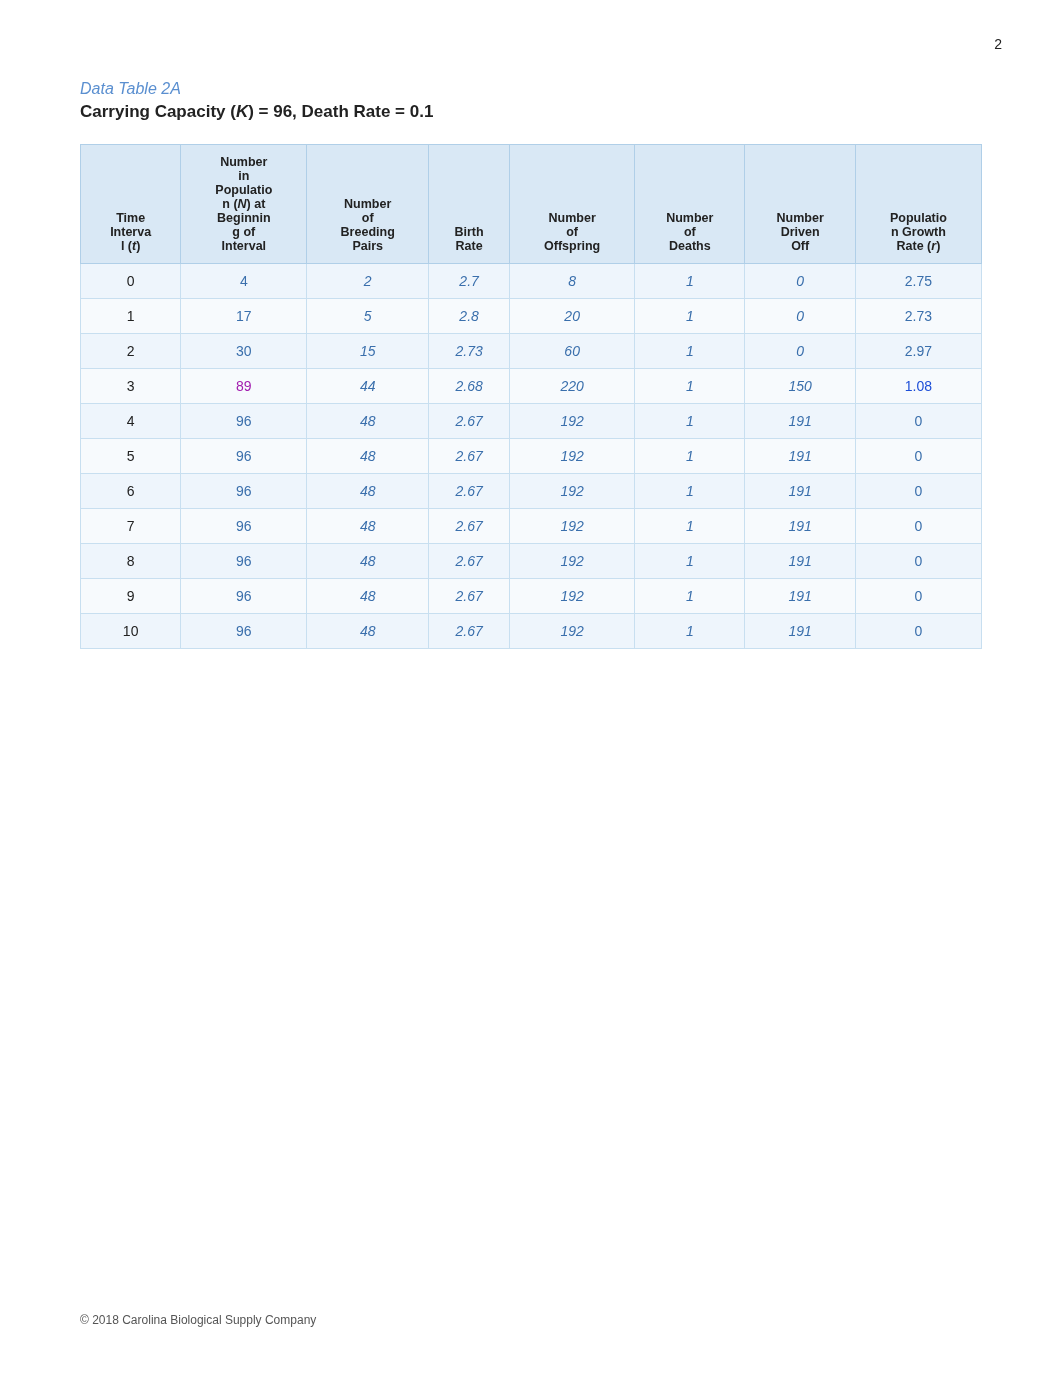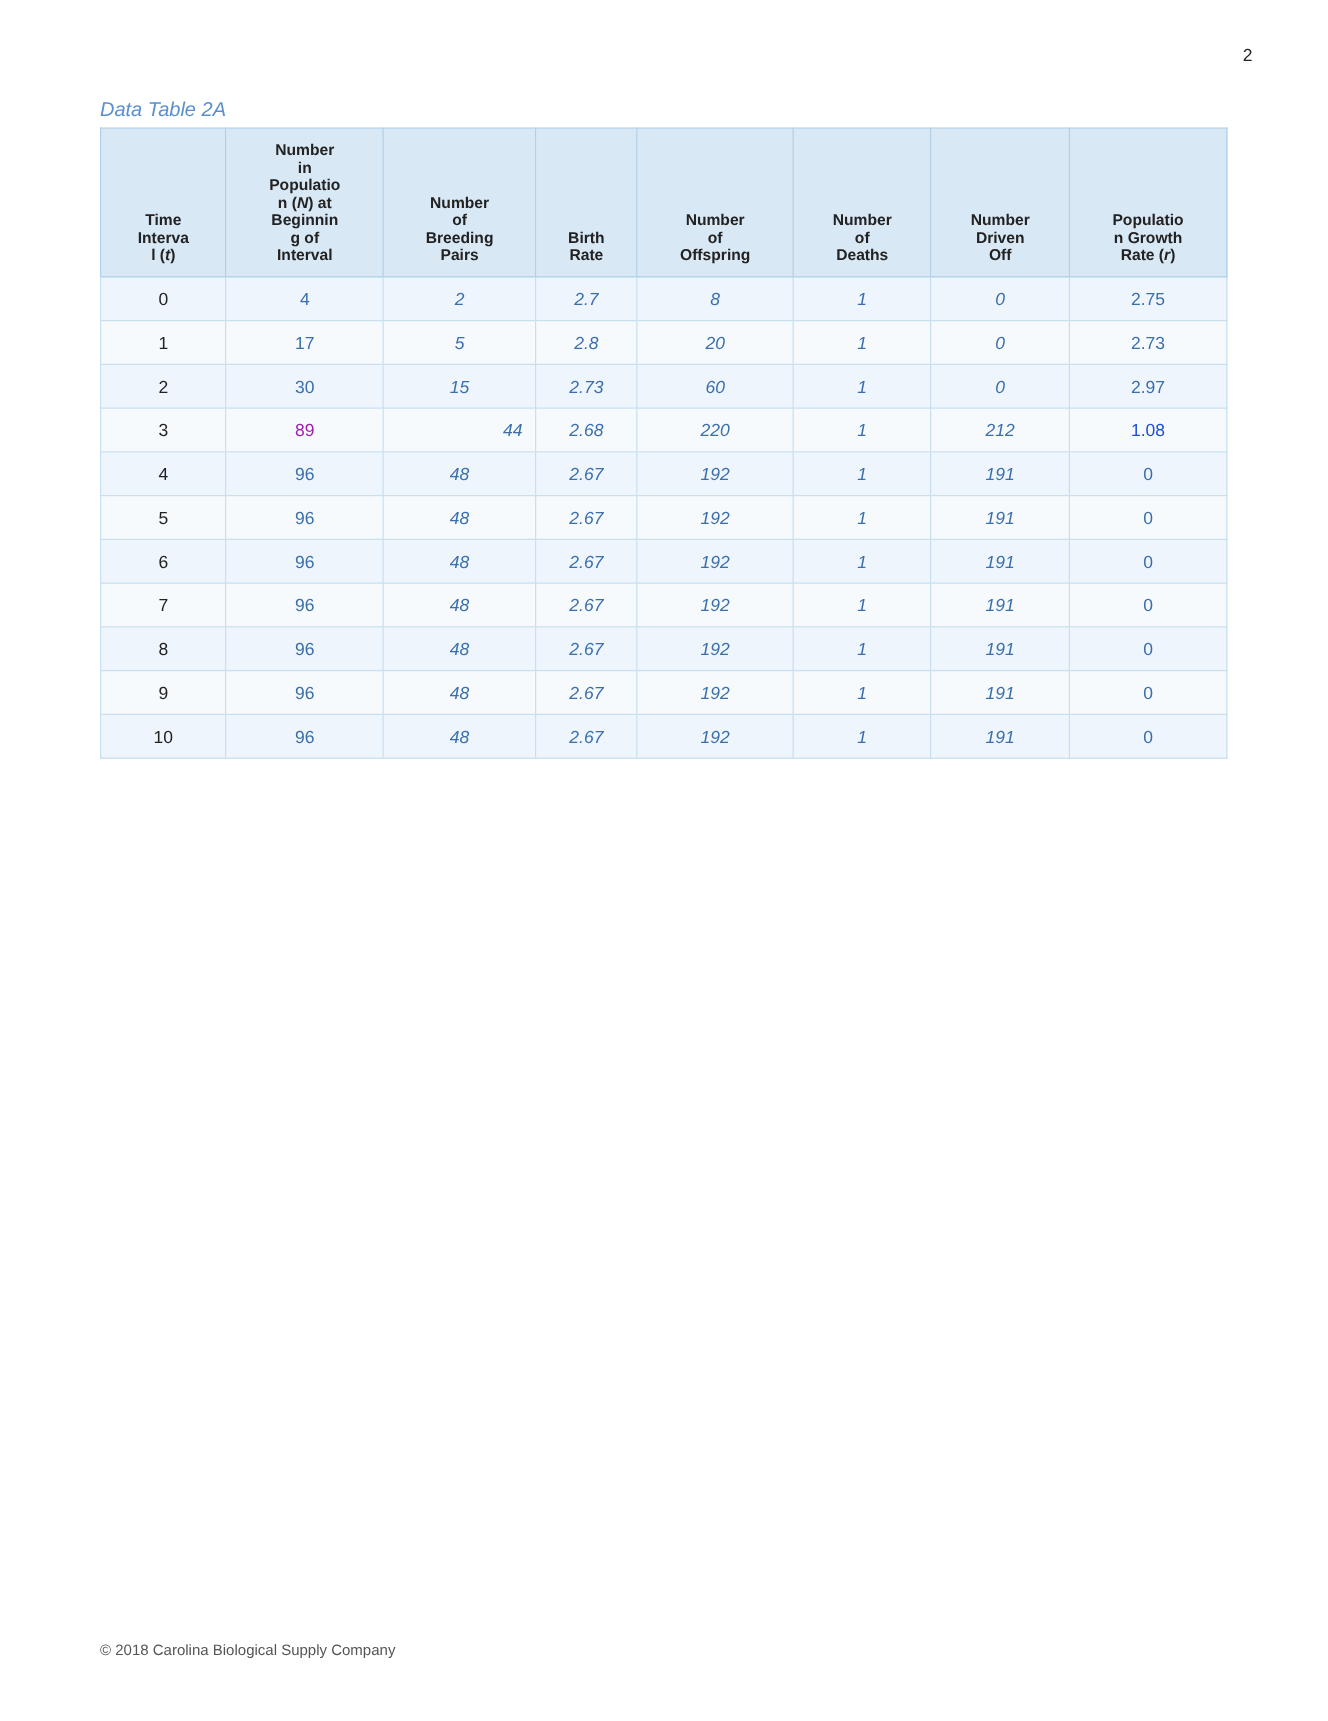--- a/index.html
+++ b/index.html
@@ -85,20 +85,23 @@
       color: #555;
     }
   </style>
 </head>
 <body>
 
 <span class="page-number">2</span>
 
 <div class="content">
   <div class="data-table-label">Data Table 2A</div>
+  <div class="capacity-heading">
+    <span>Carrying Capacity (</span><em>K</em><span>) = 96, Death Rate = 0.1</span>
+  </div>
 
   <table>
     <thead>
       <tr>
         <th>Time<br>Interva<br>l (<em>t</em>)</th>
         <th>Number<br>in<br>Populatio<br>n (<em>N</em>) at<br>Beginnin<br>g of<br>Interval</th>
         <th>Number<br>of<br>Breeding<br>Pairs</th>
         <th>Birth<br>Rate</th>
         <th>Number<br>of<br>Offspring</th>
         <th>Number<br>of<br>Deaths</th>
@@ -133,25 +136,25 @@
           <td style="color: rgb(58, 111, 172);"><em>15</em></td>
           <td style="color: rgb(58, 111, 172);"><em>2.73</em></td>
           <td style="color: rgb(58, 111, 172);"><em>60</em></td>
           <td style="color: rgb(58, 111, 172);"><em>1</em></td>
           <td style="color: rgb(58, 111, 172);"><em>0</em></td>
           <td style="color: rgb(58, 111, 172);">2.97</td>
         </tr>
         <tr>
           <td style="color: rgb(34, 34, 34);">3</td>
           <td style="color: #a21caf;">89</td>
-          <td style="color: rgb(58, 111, 172); text-align: right;"><em>44</em></td>
+          <td style="color: rgb(58, 111, 172);"><em>44</em></td>
           <td style="color: rgb(58, 111, 172);"><em>2.68</em></td>
           <td style="color: rgb(58, 111, 172);"><em>220</em></td>
           <td style="color: rgb(58, 111, 172);"><em>1</em></td>
-          <td style="color: rgb(58, 111, 172);"><em>212</em></td>
+          <td style="color: rgb(58, 111, 172);"><em>150</em></td>
           <td style="color: #1d4ed8;">1.08</td>
         </tr>
         <tr>
           <td style="color: rgb(34, 34, 34);">4</td>
           <td style="color: rgb(58, 111, 172);">96</td>
           <td style="color: rgb(58, 111, 172);"><em>48</em></td>
           <td style="color: rgb(58, 111, 172);"><em>2.67</em></td>
           <td style="color: rgb(58, 111, 172);"><em>192</em></td>
           <td style="color: rgb(58, 111, 172);"><em>1</em></td>
           <td style="color: rgb(58, 111, 172);"><em>191</em></td>

